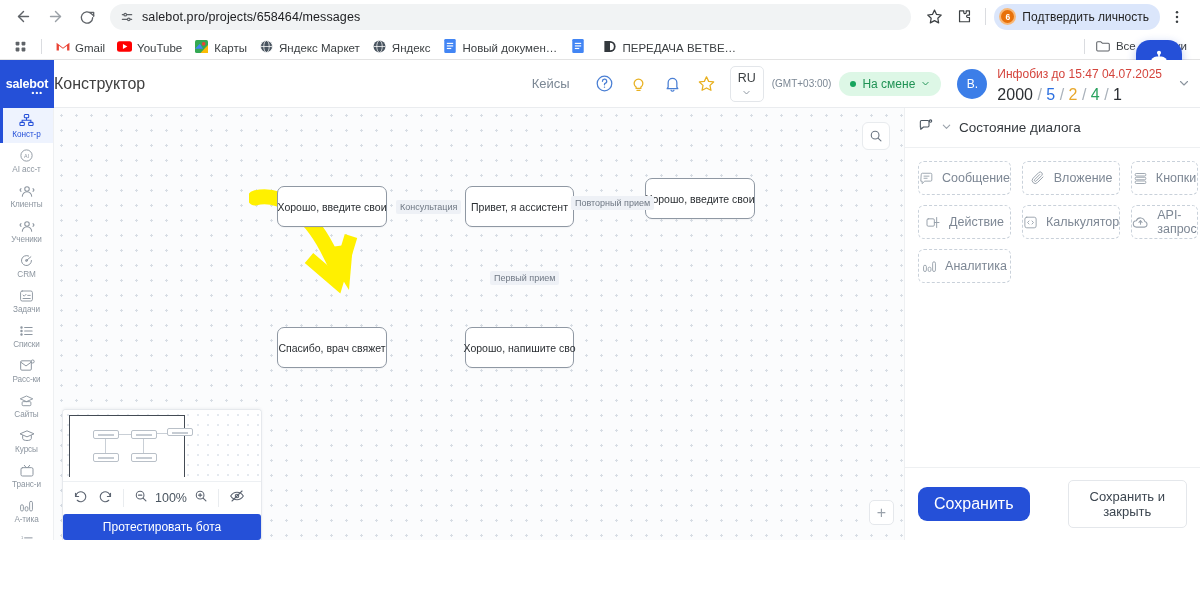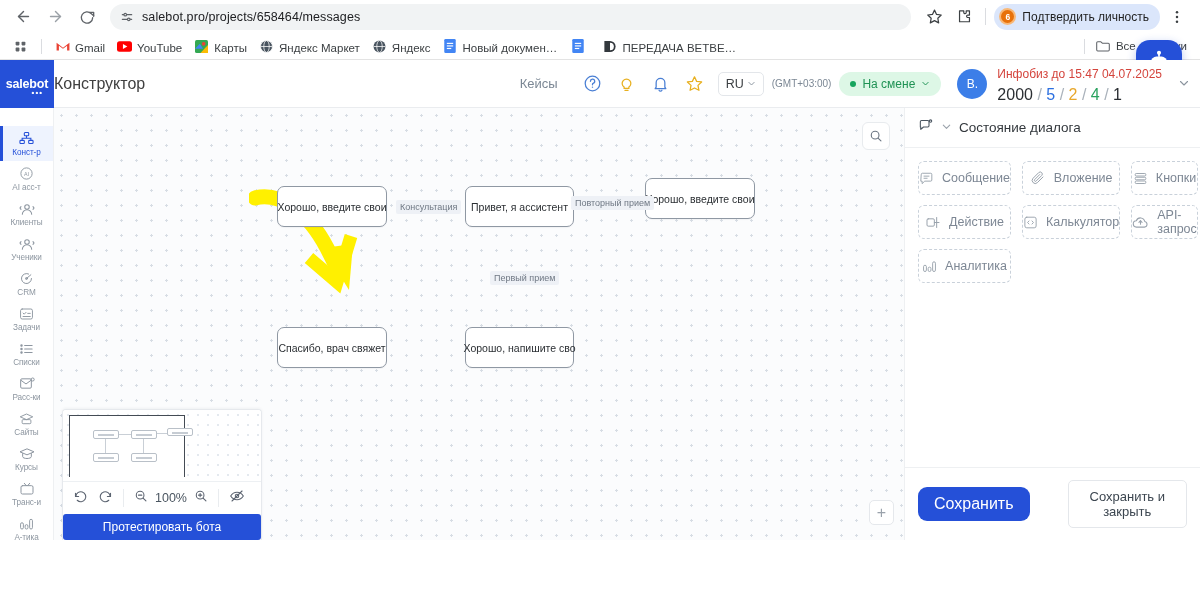--- a/index.html
+++ b/index.html
@@ -57,21 +57,21 @@
     align-items:center; justify-content:center; font-size:12.5px; font-weight:700; letter-spacing:-0.2px;
     position:relative;
   }
   .logo .dots { position:absolute; bottom:11px; right:11px; font-size:8px; letter-spacing:1px; }
   .app-title { font-size:16px; color:#404040; margin-left:0; font-weight:400; }
   .hdr-right { margin-left:auto; display:flex; align-items:center; gap:0px; padding-right:10px; }
   .hdr-link { font-size:13px; color:#7b8794; margin-right:18px; }
   .hdr-ic { width:34px; height:34px; display:flex; align-items:center; justify-content:center; }
   .lang-sel {
     display:flex; align-items:center; gap:3px; font-size:12.5px; color:#3c4043;
-    border:1px solid #e3e6ea; border-radius:5px; padding:4px 7px; margin:0 8px 0 6px;
+    border:1px solid #e3e6ea; border-radius:5px; padding:4px 7px; margin:0 8px 0 6px;flex-direction:column;
   }
   .tz { font-size:10px; color:#7b8794; margin-right:8px; white-space:nowrap;}
   .shift-badge {
     display:flex; align-items:center; gap:6px; background:#ddf7e6; color:#1f9254;
     font-size:12px; border-radius:14px; padding:5px 11px; white-space:nowrap;
   }
   .shift-dot { width:6px; height:6px; border-radius:50%; background:#16a55d; }
   .avatar {
     width:30px; height:30px; border-radius:50%; background:#3c7ee8; color:#fff;
     display:flex; align-items:center; justify-content:center; font-size:12px; margin:0 10px 0 16px;
@@ -84,21 +84,21 @@
   .acct-bot .c-grn { color:#2aa35f; }
   .acct-bot .sl { color:#aab2bb; }
   .acct-caret { margin-left:16px; color:#8b949e; font-size:11px; }
 
   
   .body-wrap { position:absolute; top:108px; left:0; right:0; bottom:0; display:flex; }
 
   
   .sidebar {
     width:54px; background:#fff; border-right:1px solid #eef0f2; flex:0 0 auto;
-    overflow:hidden; padding-top:18px;
+    overflow:hidden; padding-top:0;
   }
   .side-item {
     height:35px; display:flex; flex-direction:column; align-items:center; justify-content:center;
     gap:1px; color:#8d96a0; position:relative;
   }
   .side-item .si-ico { height:17px; display:flex; align-items:center; justify-content:center; }
   .side-item .si-lbl { font-size:8.2px; line-height:9px; letter-spacing:-0.1px; }
   .side-item.active { background:#eef3fe; color:#2550d8; }
   .side-item.active::before { content:""; position:absolute; left:0; top:0; bottom:0; width:3px; background:#2550d8; }
 

